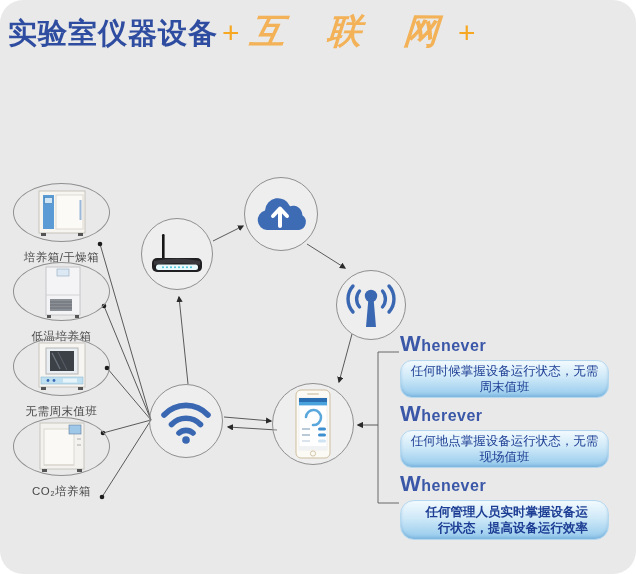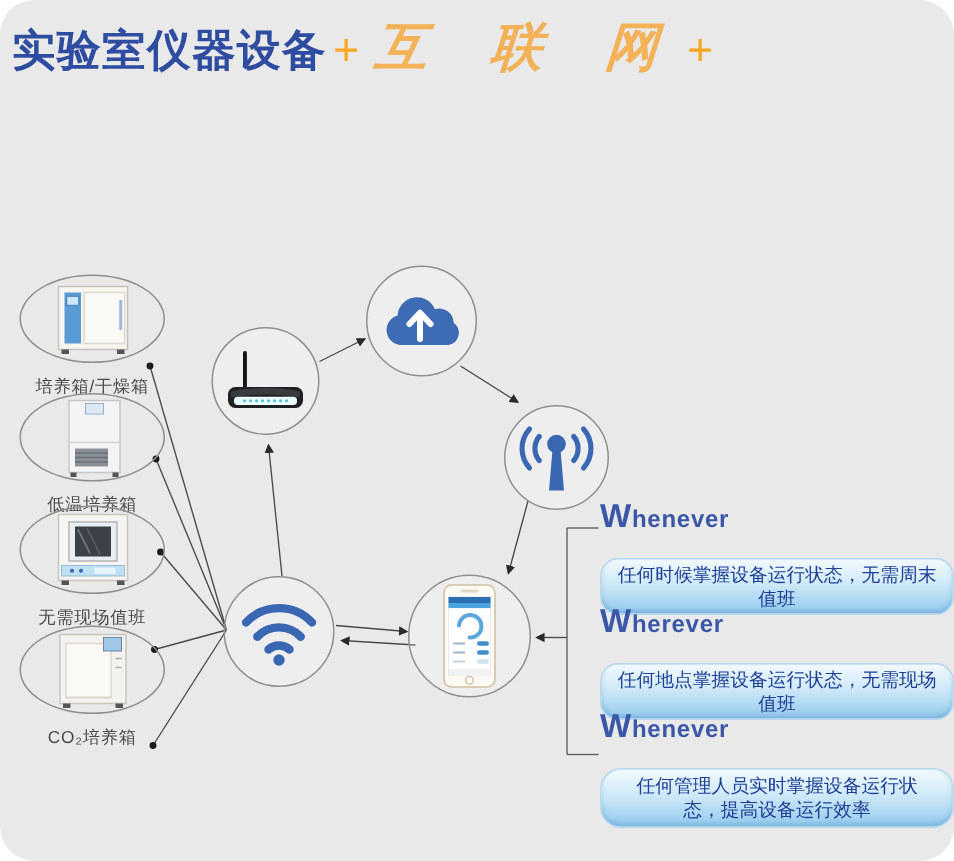--- a/index.html
+++ b/index.html
@@ -40,28 +40,28 @@
   }
 
   
   .connectors { position:absolute; left:0; top:0; width:636px; height:574px; pointer-events:none; }
 
   
   .benefit { position:absolute; left:400px; width:236px; }
   .benefit-title { color:#3a57a8; font-weight:600; font-size:16px; letter-spacing:0.5px; }
   .benefit-title .cap { font-size:22px; }
   .benefit-pill {
-    margin-top:15px; width:236px;
+    margin-top:3px; width:209px;
     background:linear-gradient(180deg,#f2fafe 0%,#cfe9f8 45%,#93c9ec 100%);
     border:1px solid #b5d8ef; border-radius:12px;
     box-shadow: inset 0 -2px 3px rgba(80,140,195,.35);
     color:#1d3e94; font-size:12.5px; line-height:16px;
     padding:2px 8px; text-align:center;
   }
-  .benefit-pill.tall { border-radius:14px; text-align:center; padding:3px 20px; }
+  .benefit-pill.tall { border-radius:14px; text-align:right; padding:3px 20px;font-weight:bold; }
 </style>
 </head>
 <body>
 
 <div class="stage">
 
   <div class="title-bar">
     <span class="title-cn">实验室仪器设备</span>
     <span class="title-plus">+</span>
     <span class="title-internet">互 联 网</span>
@@ -149,21 +149,21 @@
         <line x1="21" y1="12" x2="29" y2="28" stroke="#6c747e" stroke-width="1.2"></line>
         <line x1="27" y1="11" x2="36" y2="29" stroke="#596069" stroke-width="1"></line>
         <rect x="10" y="36" width="42" height="7" fill="#bfe0f0" stroke="#8fb9d2" stroke-width="0.6"></rect>
         <circle cx="17" cy="39.5" r="1.4" fill="#3a67b2"></circle>
         <circle cx="23" cy="39.5" r="1.4" fill="#3a67b2"></circle>
         <rect x="32" y="37.5" width="14" height="4" fill="#e7f4fa"></rect>
         <rect x="10" y="46" width="5" height="3" fill="#555"></rect>
         <rect x="47" y="46" width="5" height="3" fill="#555"></rect>
       </svg>
     </div>
-    <div class="equip-label">无需现场值班</div>
+    <div class="equip-label">无需周末值班</div>
   </div>
 
   <div class="equip-item" style="top:417px;">
     <div class="equip-ellipse">
       <svg class="equip-art" width="62" height="52" viewBox="0 0 62 52">
         <rect x="9" y="2" width="44" height="46" fill="#f3f2ee" stroke="#c9c6c0"></rect>
         <rect x="13" y="8" width="30" height="36" fill="#faf9f5" stroke="#dcd8d0"></rect>
         <rect x="38" y="4" width="12" height="9" fill="#9fc7e8" stroke="#5f7d99" stroke-width="0.6"></rect>
         <line x1="46" y1="18" x2="50" y2="18" stroke="#aaa"></line>
         <line x1="46" y1="24" x2="50" y2="24" stroke="#aaa"></line>

